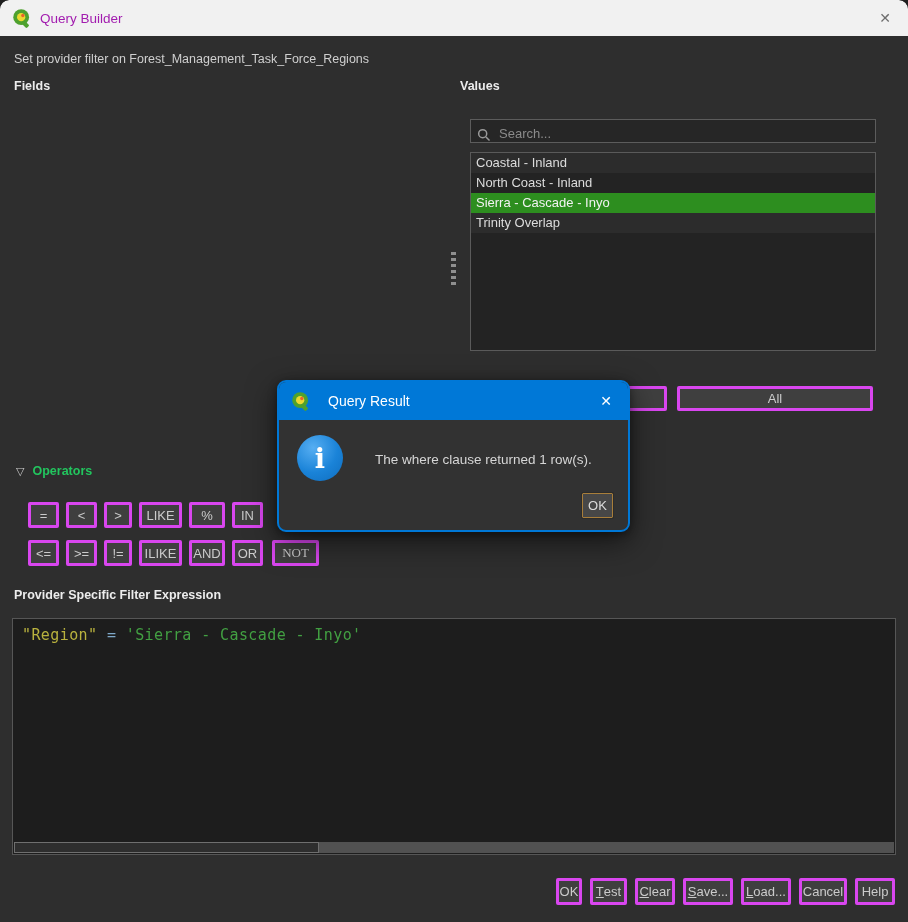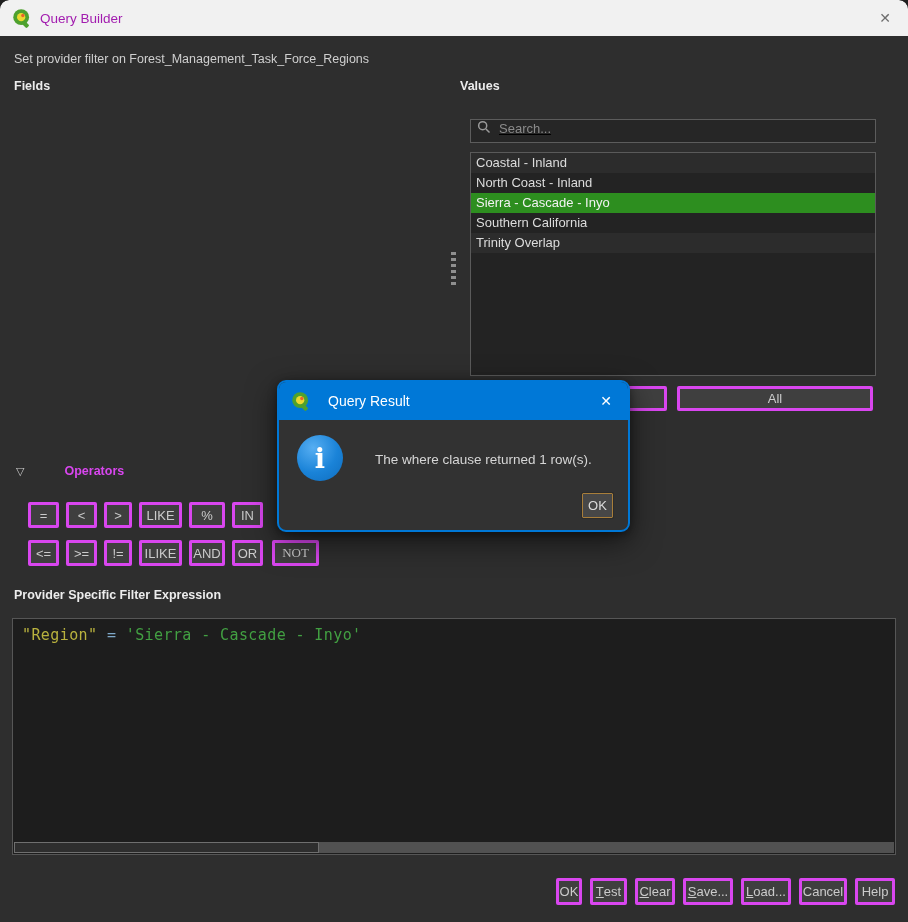--- a/index.html
+++ b/index.html
@@ -15,48 +15,48 @@
   .titlebar .t-close{margin-left:auto;width:46px;height:36px;display:flex;align-items:center;
             justify-content:center;color:#6d6d6d;font-size:14px;cursor:default;}
 
   
   .subtitle{position:absolute;left:14px;top:52px;color:#cfcfcf;font-size:12.5px;}
   .sec-label{position:absolute;color:#ececec;font-size:12.5px;font-weight:bold;}
 
   
   .listbox{position:absolute;background:#232323;border:1px solid #5a5a5a;box-sizing:border-box;overflow:hidden;}
   #fields-list{left:14px;top:119px;width:420px;height:301px;}
-  #values-list{left:470px;top:152px;width:406px;height:224px;}
+  #values-list{left:470px;top:152px;width:406px;height:199px;}
   .lrow{height:20px;line-height:20px;font-size:13px;color:#dcdcdc;padding-left:5px;white-space:nowrap;}
   .lrow.alt{background:#2c2c2c;}
   .lrow.sel{background:var(--sel-green);color:#f2f2f2;}
 
   
   .splitter{position:absolute;left:449px;top:252px;width:8px;height:40px;display:flex;
             flex-direction:column;gap:3px;align-items:center;}
   .splitter i{display:block;width:5px;height:3px;background:#8f8f8f;}
 
   
   .searchbox{position:absolute;left:470px;top:119px;width:406px;height:24px;background:#262626;
-             border:1px solid #5c5c5c;box-sizing:border-box;display:flex;align-items:flex-start;padding:0 6px;text-decoration:underline;}
+             border:1px solid #5c5c5c;box-sizing:border-box;display:flex;align-items:flex-end;padding:0 6px;}
   .searchbox input{flex:1;background:transparent;border:none;outline:none;color:#cfcfcf;
              font-size:13px;font-family:"Liberation Sans",sans-serif;margin-left:6px;}
   .searchbox input::placeholder{color:#8b8b8b;}
 
   
   .btn{background:#3f3f3f;border:3px solid #d946ef;border-radius:2px;color:#cbcbcb;
        font-size:13px;display:flex;align-items:center;justify-content:center;box-sizing:border-box;
        font-family:"Liberation Sans",sans-serif;}
   #sample-btn{position:absolute;left:470px;top:386px;width:197px;height:25px;}
   #all-btn{position:absolute;left:677px;top:386px;width:196px;height:25px;}
 
   
   .op-header{position:absolute;left:16px;top:464px;display:flex;align-items:center;gap:8px;}
   .op-header .tri{color:#cfcfcf;font-size:11px;}
-  .op-header .op-label{color:#d946ef;font-size:12.5px;font-weight:bold;margin-left:32px;}
+  .op-header .op-label{color:#22c55e;font-size:12.5px;font-weight:bold;}
   .op-row{position:absolute;left:28px;display:flex;gap:7px;height:26px;}
   #op-row1{top:502px;} #op-row2{top:540px;}
   .op-row .btn{height:26px;}
   .op-row .btn:nth-child(1){width:31px;} .op-row .btn:nth-child(2){width:31px;}
   .op-row .btn:nth-child(3){width:28px;} .op-row .btn:nth-child(4){width:43px;}
   .op-row .btn:nth-child(5){width:36px;} .op-row .btn:nth-child(6){width:31px;}
   .op-row .btn:nth-child(7){width:47px;margin-left:2px;font-family:Liberation Serif, serif;}
 
   
   #provider-label{left:14px;top:588px;}
@@ -131,21 +131,20 @@
       <circle cx="6.5" cy="6.5" r="4.6" fill="none" stroke="#9a9a9a" stroke-width="1.7"></circle>
       <line x1="10.2" y1="10.2" x2="14.3" y2="14.3" stroke="#9a9a9a" stroke-width="1.7"></line>
     </svg>
     <input type="text" placeholder="Search..." style="">
   </div>
 
   <div class="listbox" id="values-list">
       <div class="lrow alt">Coastal - Inland</div>
       <div class="lrow">North Coast - Inland</div>
       <div class="lrow sel">Sierra - Cascade - Inyo</div>
-      <div class="lrow">Southern California</div>
       <div class="lrow alt">Trinity Overlap</div>
     </div>
 
   <div class="btn" id="sample-btn"></div>
   <div class="btn" id="all-btn">All</div>
 
   <div class="op-header">
     <span class="tri">▽</span>
     <span class="op-label">Operators</span>
   </div>

